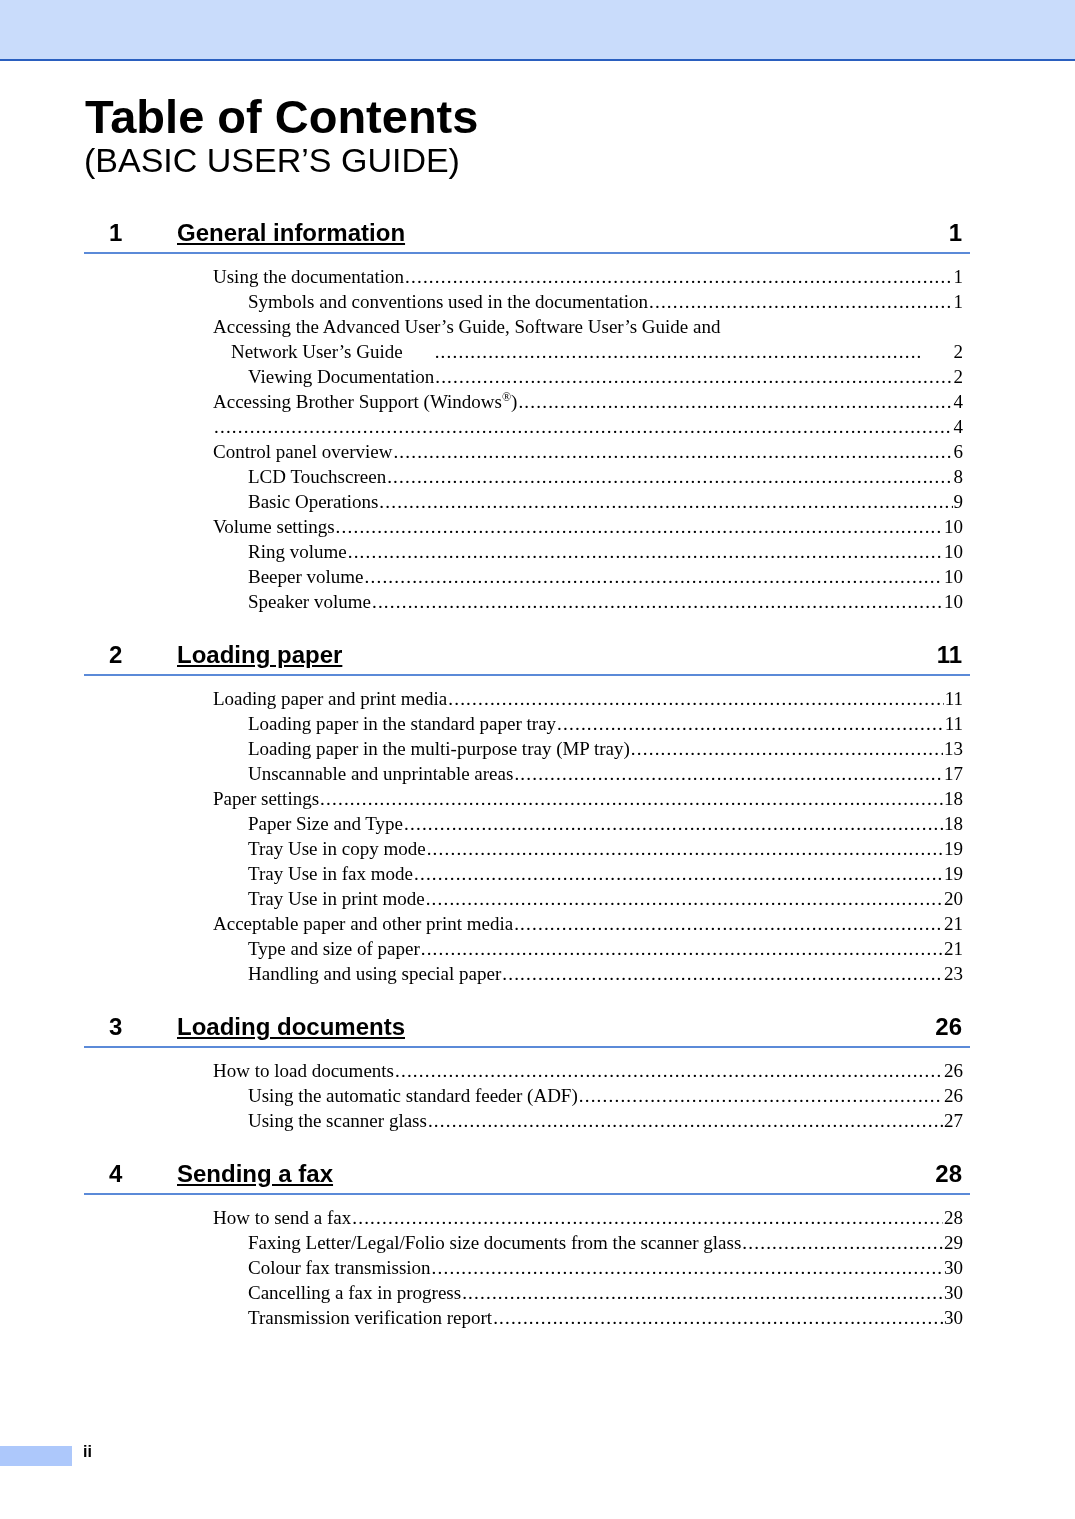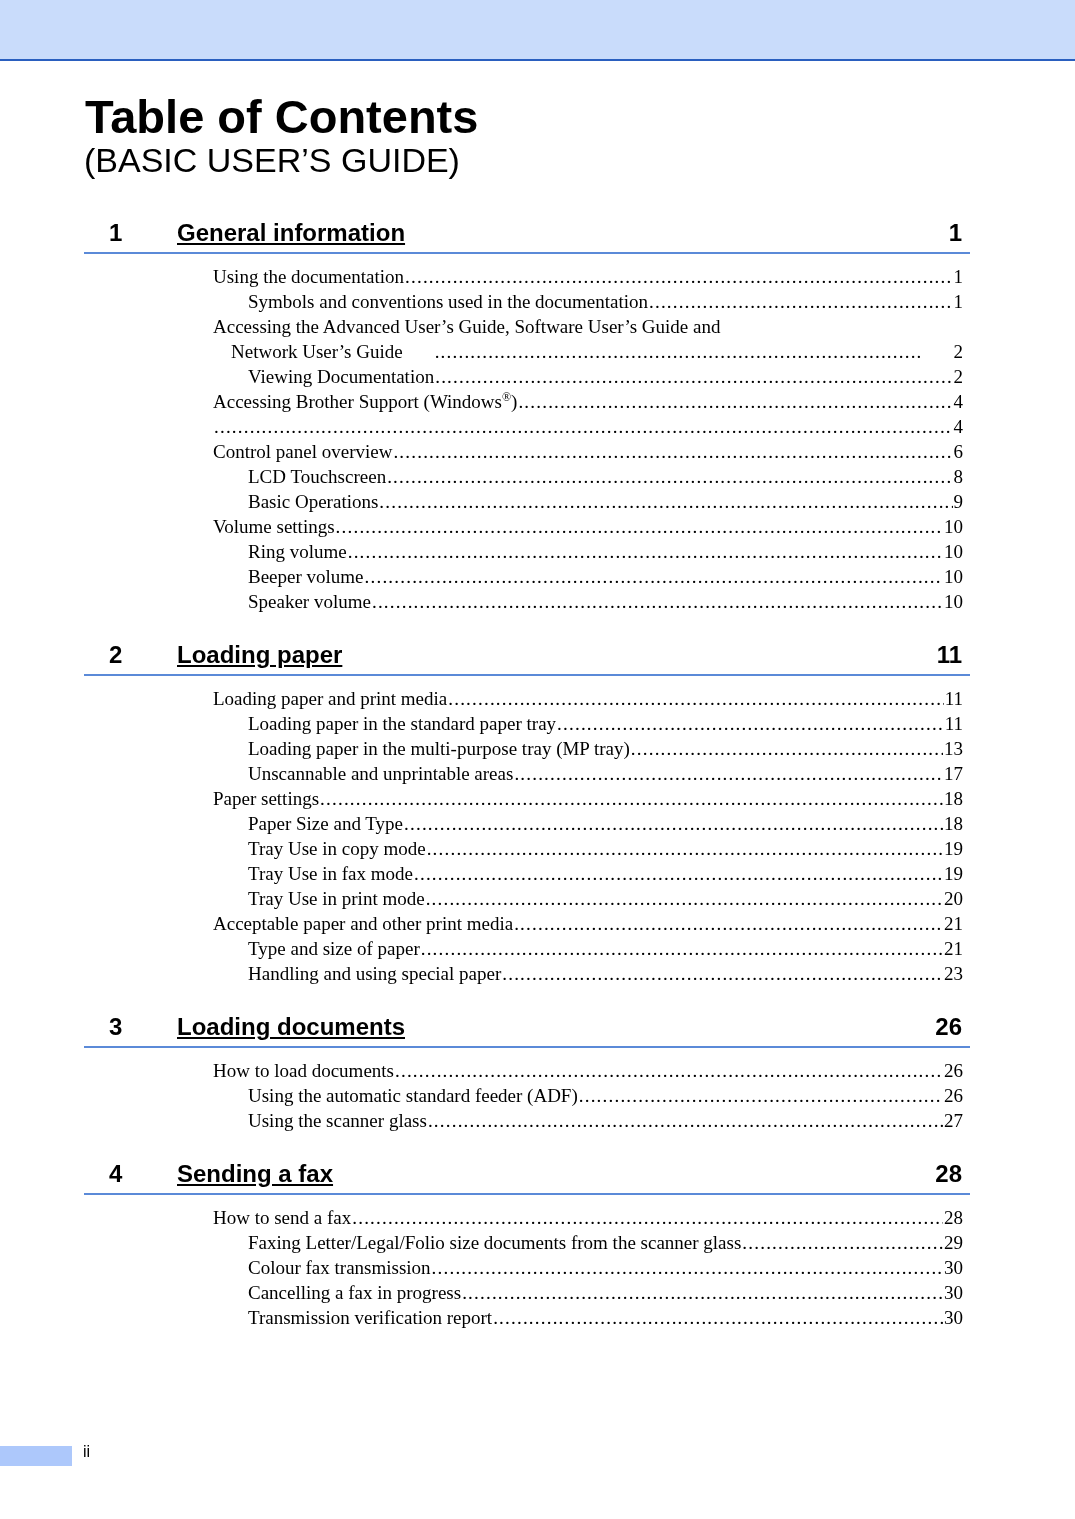--- a/index.html
+++ b/index.html
@@ -48,21 +48,21 @@
     content: "........................................................................................................................................................................................................";
   }
   .entry .pg { flex: 0 0 auto; }
   .entry.nodots .dots::before { content: ""; }
   sup { font-size: 12px; line-height: 0; }
   .page-band {
     position: absolute; left: 0; top: 1446px; width: 72px; height: 20px;
     background: #adc8fb;
   }
   .page-num {
-    position: absolute; left: 83px; top: 1443px; font-size: 16px; font-weight: normal;
+    position: absolute; left: 83px; top: 1443px; font-size: 16px; font-weight: bold;
   }
 </style>
 </head>
 <body>
 
 <div class="top-band"></div>
 
 <h1 class="title">Table of Contents</h1>
 <h2 class="subtitle">(BASIC USER’S GUIDE)</h2>
 

